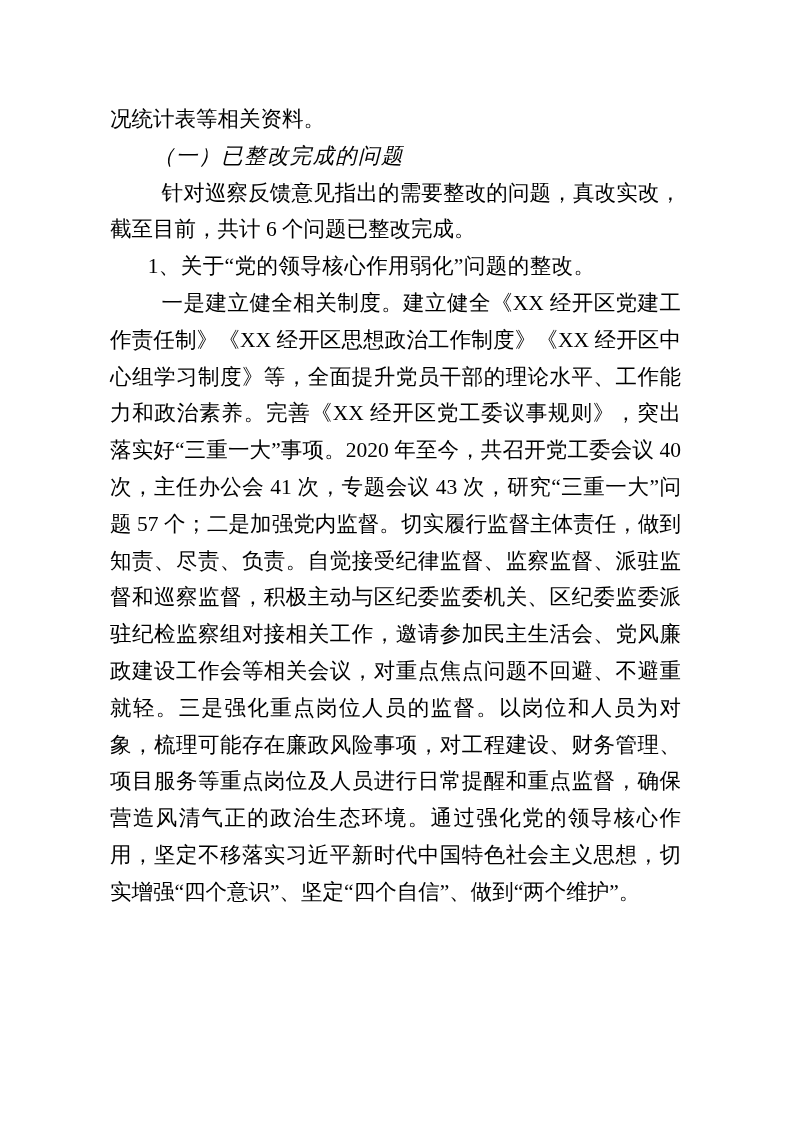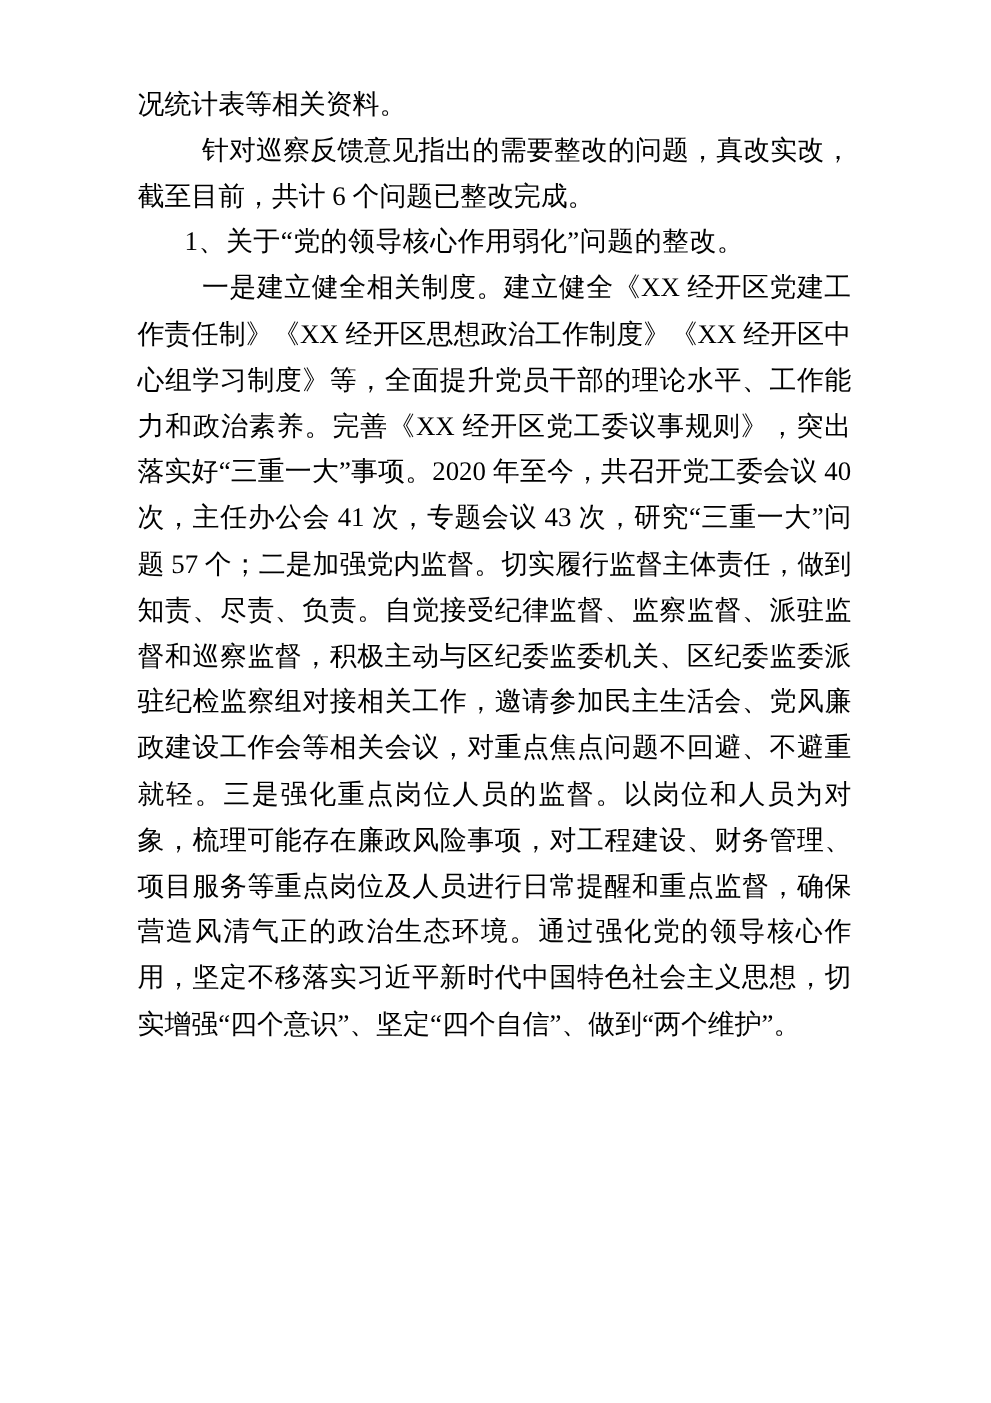--- a/index.html
+++ b/index.html
@@ -7,21 +7,21 @@
     padding: 0;
     background: #ffffff;
   }
   .page {
     position: relative;
     width: 793px;
     height: 1122px;
     margin: 0;
     background: #ffffff;
     box-sizing: border-box;
-    padding: 65px 112px 0 110px;
+    padding: 101px 112px 0 110px;
     font-family: "Liberation Serif", "DejaVu Serif", serif;
     font-size: 21.5px;
     line-height: 36.8px;
     color: #000000;
     text-align: justify;
     overflow: hidden;
   }
   .page p {
     margin: 0;
     padding: 0;
@@ -52,20 +52,21 @@
     letter-spacing: 0.02em;
   }
 </style>
 </head>
 <body>
 
 <div class="page">
   <p class="body-para body-cont">况统计表等相关资料。</p>
 
 
+  <p class="heading-l2">（一）已整改完成的问题</p>
 
   <p class="body-para">针对巡察反馈意见指出的需要整改的问题，真改实改，截至目前，共计 6 个问题已整改完成。</p>
 
   <p class="heading-l3">1、关于“党的领导核心作用弱化”问题的整改。</p>
 
   <p class="body-para">一是建立健全相关制度。建立健全《XX 经开区党建工作责任制》《XX 经开区思想政治工作制度》《XX 经开区中心组学习制度》等，全面提升党员干部的理论水平、工作能力和政治素养。完善《XX 经开区党工委议事规则》，突出落实好“三重一大”事项。2020 年至今，共召开党工委会议 40 次，主任办公会 41 次，专题会议 43 次，研究“三重一大”问题 57 个；二是加强党内监督。切实履行监督主体责任，做到知责、尽责、负责。自觉接受纪律监督、监察监督、派驻监督和巡察监督，积极主动与区纪委监委机关、区纪委监委派驻纪检监察组对接相关工作，邀请参加民主生活会、党风廉政建设工作会等相关会议，对重点焦点问题不回避、不避重就轻。三是强化重点岗位人员的监督。以岗位和人员为对象，梳理可能存在廉政风险事项，对工程建设、财务管理、项目服务等重点岗位及人员进行日常提醒和重点监督，确保营造风清气正的政治生态环境。通过强化党的领导核心作用，坚定不移落实习近平新时代中国特色社会主义思想，切实增强“四个意识”、坚定“四个自信”、做到“两个维护”。</p>
 
 </div>
 
 </body></html>

